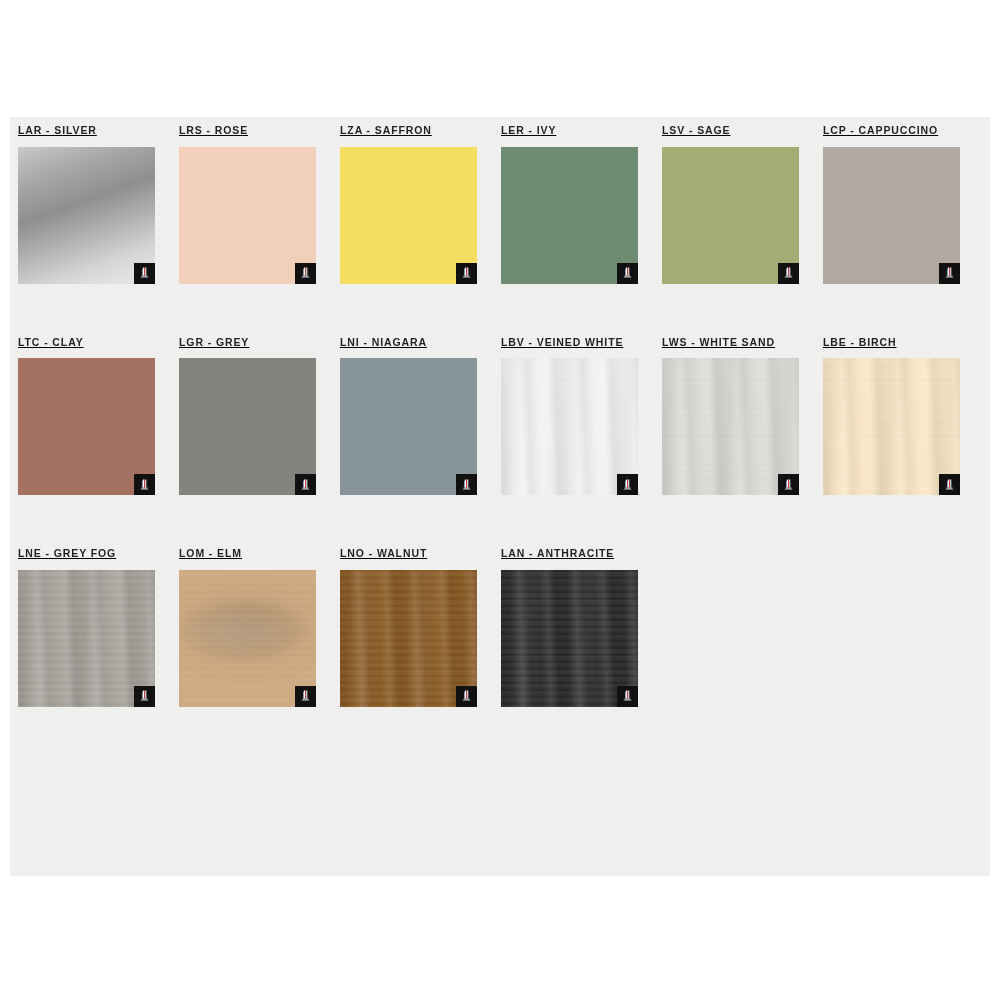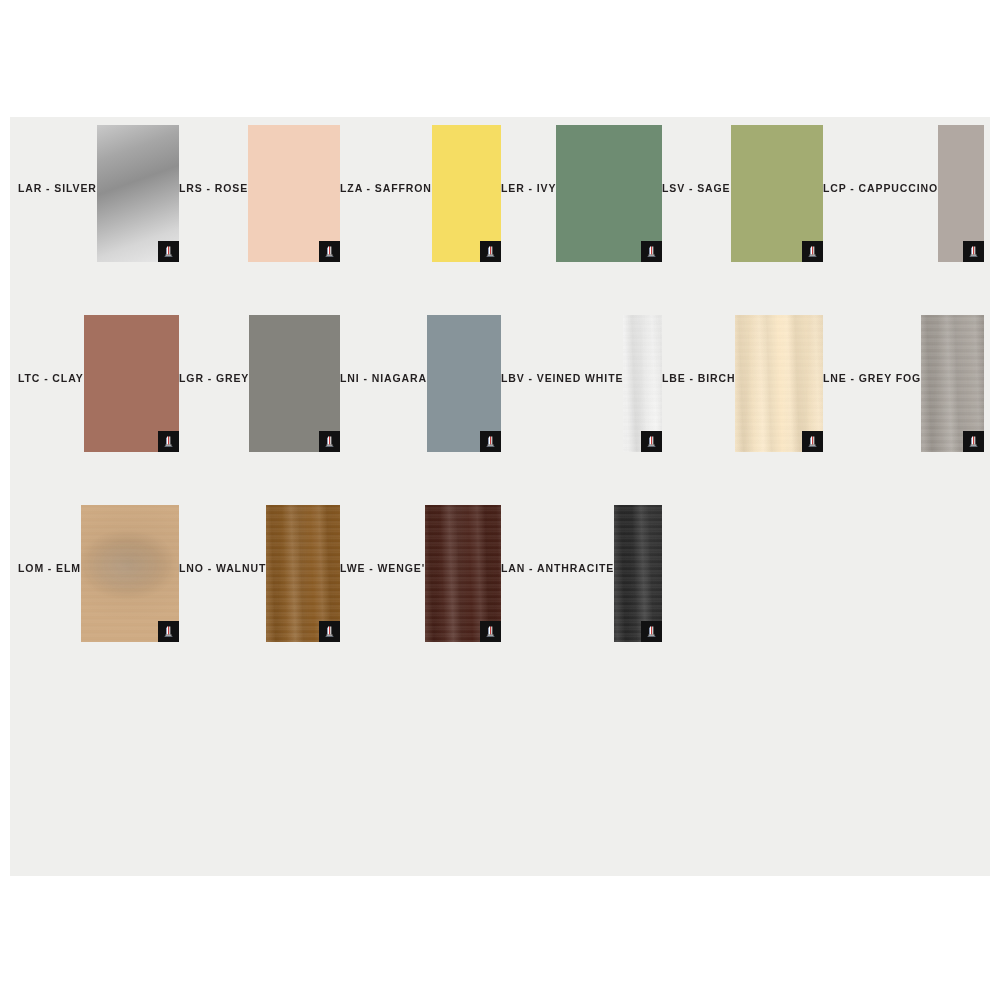--- a/index.html
+++ b/index.html
@@ -26,22 +26,23 @@
     display:grid;
     grid-template-columns:repeat(6,1fr);
     grid-row-gap:53px;
     grid-column-gap:0px;
   }
 
   .card{
     position:relative;
     width:161px;
     display:flex;
-    flex-direction:row;
-    align-items:center;
+    flex-direction:column;
+    align-items:flex-start;
+    text-decoration:underline;
   }
 
   .card-label{
     font-size:10.5px;
     font-weight:bold;
     letter-spacing:0.9px;
     color:#231f20;
     text-transform:uppercase;
     white-space:nowrap;
     margin-bottom:11px;
@@ -281,20 +282,36 @@
                 <rect x="4.1" y="0.5" width="1.1" height="8" fill="#d94141"></rect>
                 <rect x="5.2" y="0.5" width="1.1" height="8" fill="#f2f2f2"></rect>
                 <rect x="2.1" y="1.6" width="0.9" height="6.9" fill="#9aa7c4"></rect>
                 <rect x="1.5" y="8.6" width="6" height="1.1" fill="#e8e8e8"></rect>
                 <rect x="0.6" y="10.1" width="7.8" height="0.9" fill="#6f7684"></rect>
               </svg>
             </div>
           </div>
         </div>
         <div class="card">
+          <div class="card-label">LWS - WHITE SAND</div>
+          <div class="swatch">
+            <div class="swatch-fill grain-h grain-soft" style="background: rgb(222, 220, 216);"></div>
+            <div class="badge">
+              <svg width="9" height="12" viewBox="0 0 9 12" aria-hidden="true">
+                <rect x="3" y="0.5" width="1.1" height="8" fill="#ffffff"></rect>
+                <rect x="4.1" y="0.5" width="1.1" height="8" fill="#d94141"></rect>
+                <rect x="5.2" y="0.5" width="1.1" height="8" fill="#f2f2f2"></rect>
+                <rect x="2.1" y="1.6" width="0.9" height="6.9" fill="#9aa7c4"></rect>
+                <rect x="1.5" y="8.6" width="6" height="1.1" fill="#e8e8e8"></rect>
+                <rect x="0.6" y="10.1" width="7.8" height="0.9" fill="#6f7684"></rect>
+              </svg>
+            </div>
+          </div>
+        </div>
+        <div class="card">
           <div class="card-label">LBE - BIRCH</div>
           <div class="swatch">
             <div class="swatch-fill grain-h grain-soft" style="background: rgb(251, 232, 198);"></div>
             <div class="badge">
               <svg width="9" height="12" viewBox="0 0 9 12" aria-hidden="true">
                 <rect x="3" y="0.5" width="1.1" height="8" fill="#ffffff"></rect>
                 <rect x="4.1" y="0.5" width="1.1" height="8" fill="#d94141"></rect>
                 <rect x="5.2" y="0.5" width="1.1" height="8" fill="#f2f2f2"></rect>
                 <rect x="2.1" y="1.6" width="0.9" height="6.9" fill="#9aa7c4"></rect>
                 <rect x="1.5" y="8.6" width="6" height="1.1" fill="#e8e8e8"></rect>
@@ -332,36 +349,20 @@
                 <rect x="1.5" y="8.6" width="6" height="1.1" fill="#e8e8e8"></rect>
                 <rect x="0.6" y="10.1" width="7.8" height="0.9" fill="#6f7684"></rect>
               </svg>
             </div>
           </div>
         </div>
         <div class="card">
           <div class="card-label">LNO - WALNUT</div>
           <div class="swatch">
             <div class="swatch-fill grain-h grain-strong" style="background: rgb(138, 90, 34);"></div>
-            <div class="badge">
-              <svg width="9" height="12" viewBox="0 0 9 12" aria-hidden="true">
-                <rect x="3" y="0.5" width="1.1" height="8" fill="#ffffff"></rect>
-                <rect x="4.1" y="0.5" width="1.1" height="8" fill="#d94141"></rect>
-                <rect x="5.2" y="0.5" width="1.1" height="8" fill="#f2f2f2"></rect>
-                <rect x="2.1" y="1.6" width="0.9" height="6.9" fill="#9aa7c4"></rect>
-                <rect x="1.5" y="8.6" width="6" height="1.1" fill="#e8e8e8"></rect>
-                <rect x="0.6" y="10.1" width="7.8" height="0.9" fill="#6f7684"></rect>
-              </svg>
-            </div>
-          </div>
-        </div>
-        <div class="card">
-          <div class="card-label">LWE - WENGE'</div>
-          <div class="swatch">
-            <div class="swatch-fill grain-h grain-strong" style="background: rgb(74, 34, 25);"></div>
             <div class="badge">
               <svg width="9" height="12" viewBox="0 0 9 12" aria-hidden="true">
                 <rect x="3" y="0.5" width="1.1" height="8" fill="#ffffff"></rect>
                 <rect x="4.1" y="0.5" width="1.1" height="8" fill="#d94141"></rect>
                 <rect x="5.2" y="0.5" width="1.1" height="8" fill="#f2f2f2"></rect>
                 <rect x="2.1" y="1.6" width="0.9" height="6.9" fill="#9aa7c4"></rect>
                 <rect x="1.5" y="8.6" width="6" height="1.1" fill="#e8e8e8"></rect>
                 <rect x="0.6" y="10.1" width="7.8" height="0.9" fill="#6f7684"></rect>
               </svg>
             </div>

